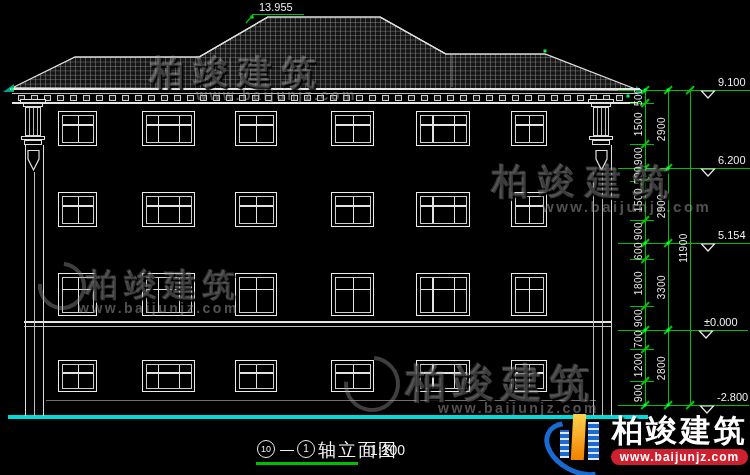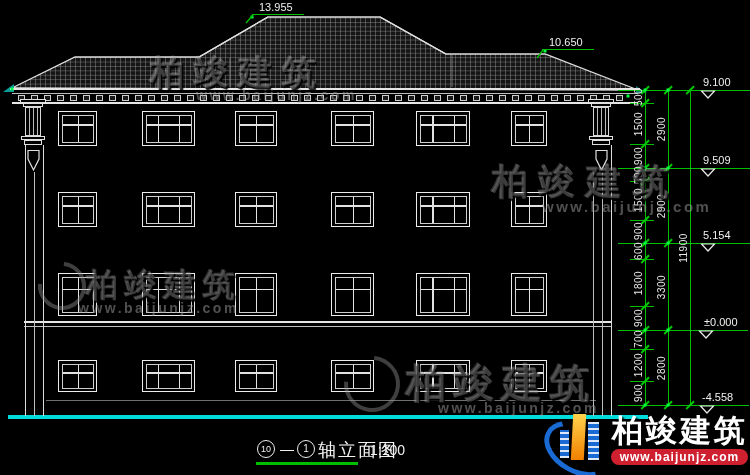--- a/index.html
+++ b/index.html
@@ -7,21 +7,21 @@
          font-family:"Liberation Sans",sans-serif;}
   .abs{position:absolute;}
   .hline{position:absolute;background:#e6e6e6;}
   .vline{position:absolute;background:#dcdcdc;}
   .gline{position:absolute;background:#00bf00;}
   .tick{position:absolute;width:11px;height:1.6px;background:#00c800;transform:translate(-50%,-50%) rotate(-45deg);}
   .gdot{position:absolute;width:3px;height:3px;background:#00ff41;transform:translate(-50%,-50%);}
   .dimv{position:absolute;transform:translate(-50%,-50%) rotate(-90deg);font-size:10px;color:#e8e8e8;
         letter-spacing:.5px;white-space:nowrap;}
   .lvl{position:absolute;width:52px;height:24px;}
-  .lvl-text{position:absolute;left:5px;top:0;font-size:11px;color:#f0f0f0;white-space:nowrap;}
+  .lvl-text{position:absolute;left:20px;top:0;font-size:11px;color:#f0f0f0;white-space:nowrap;}
   .lvl-line{position:absolute;left:0;top:14px;width:52px;height:1.2px;background:#00bf00;}
   .lvl-tri{position:absolute;left:2px;top:14px;}
   .lvl-tri path{fill:none;stroke:#e8e8e8;stroke-width:1.2;}
   .leader{position:absolute;width:66px;height:24px;}
   .leader-text{position:absolute;left:13px;top:0;font-size:11px;color:#f0f0f0;white-space:nowrap;}
   .leader-line{position:absolute;left:6px;top:13px;width:52px;height:1.2px;background:#00bf00;}
   .leader-diag{position:absolute;left:-3px;top:13px;}
   .window{position:absolute;border:1.5px solid #ececec;background:#000;box-sizing:border-box;}
   .win-in{position:absolute;left:2.5px;top:2.5px;right:2.5px;bottom:2.5px;border:1px solid #cfcfcf;}
   .win-h{position:absolute;left:0;right:0;height:1.4px;background:#e2e2e2;}
@@ -373,60 +373,53 @@
   <div class="dimv" style="left:683px;top:248px">11900</div>
 
   <div class="lvl" style="left:698px;top:76px">
     <div class="lvl-text">9.100</div>
     <div class="lvl-line"></div>
     <svg class="lvl-tri" width="16" height="9">
         <path d="M1.5,1 L14.5,1 L8,8 Z"></path>
       </svg>
   </div>
   <div class="lvl" style="left:698px;top:154px">
-    <div class="lvl-text">9.509</div>
+    <div class="lvl-text">6.200</div>
     <div class="lvl-line"></div>
     <svg class="lvl-tri" width="16" height="9">
         <path d="M1.5,1 L14.5,1 L8,8 Z"></path>
       </svg>
   </div>
   <div class="lvl" style="left:698px;top:229px">
     <div class="lvl-text">5.154</div>
     <div class="lvl-line"></div>
     <svg class="lvl-tri" width="16" height="9">
         <path d="M1.5,1 L14.5,1 L8,8 Z"></path>
       </svg>
   </div>
   <div class="lvl" style="left:696px;top:316px">
     <div class="lvl-text" style="left:8px">±0.000</div>
     <div class="lvl-line"></div>
     <svg class="lvl-tri" width="16" height="9">
         <path d="M1.5,1 L14.5,1 L8,8 Z"></path>
       </svg>
   </div>
   <div class="lvl" style="left:697px;top:391px">
-    <div class="lvl-text">-4.558</div>
+    <div class="lvl-text">-2.800</div>
     <div class="lvl-line"></div>
     <svg class="lvl-tri" width="16" height="9">
         <path d="M1.5,1 L14.5,1 L8,8 Z"></path>
       </svg>
   </div>
 
   <div class="leader" style="left:246px;top:1px">
     <div class="leader-text">13.955</div>
     <div class="leader-line"></div>
     <svg class="leader-diag" width="12" height="11">
         <line x1="10" y1="1" x2="3" y2="9" stroke="#00bf00" stroke-width="1.3"></line>
-      </svg>
-  </div>
-  <div class="leader" style="left:536px;top:36px">
-    <div class="leader-text">10.650</div>
-    <div class="leader-line"></div>
-    <svg class="leader-diag" width="12" height="11">
-        <line x1="10" y1="1" x2="4" y2="9" stroke="#00bf00" stroke-width="1.3"></line>
       </svg>
   </div>
 
   <div class="wm-brand" style="left:150px;top:50px;font-size:34px;letter-spacing:10px">柏竣建筑</div>
   <div class="wm-url" style="left:196px;top:87px;font-size:14px;letter-spacing:2.5px">www.baijunjz.com</div>
 
   <div class="wm-brand" style="left:492px;top:158px;font-size:36px;letter-spacing:11px">柏竣建筑</div>
   <div class="wm-url" style="left:542px;top:198px;font-size:15px;letter-spacing:2.5px">www.baijunjz.com</div>
 
   <div class="wm-swoosh" style="left:38px;top:262px;width:40px;height:40px"></div>

